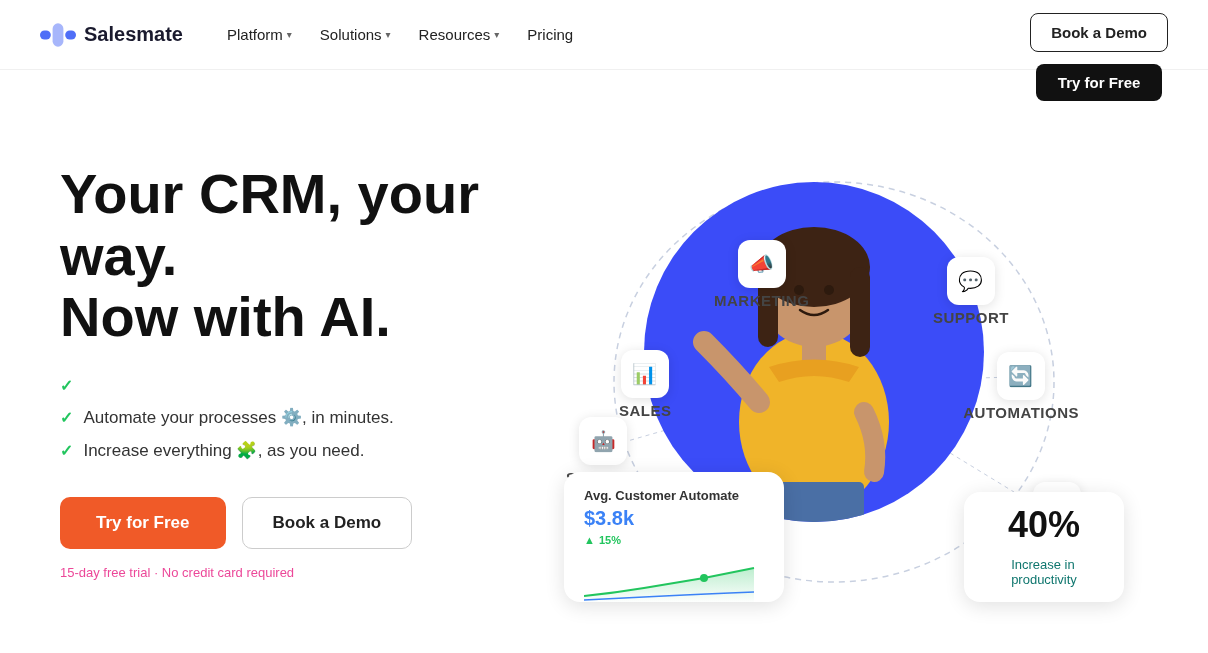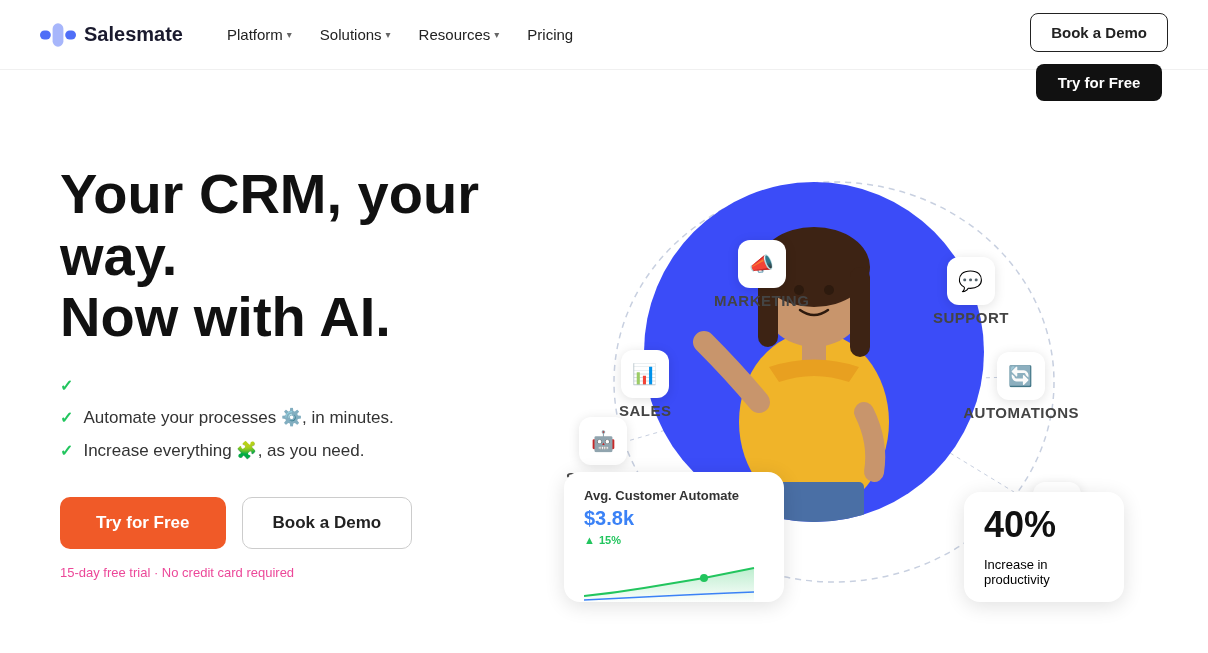--- a/index.html
+++ b/index.html
@@ -92,30 +92,30 @@
     
     .stat-card {
       position: absolute; background: #fff; border-radius: 16px;
       box-shadow: 0 4px 20px rgba(0,0,0,0.12); padding: 16px 20px;
     }
     .stat-card-revenue {
       bottom: 20px; left: 20px; width: 220px; height: 130px;
     }
     .stat-card-productivity {
       bottom: 20px; right: 0px; width: 160px; height: 110px;
-      display: flex; flex-direction: column; align-items: flex-start; justify-content: center;
+      display: flex; flex-direction: column; align-items: center; justify-content: center;
     }
     .stat-title { font-size: 13px; font-weight: 600; color: #333; margin-bottom: 4px; }
     .stat-value { font-size: 20px; font-weight: 700; color: #3b82f6; }
     .stat-badge {
       display: inline-flex; align-items: center; gap: 4px;
       font-size: 11px; color: #22c55e; font-weight: 600; margin-bottom: 6px;
     }
     .stat-big { font-size: 36px; font-weight: 800; color: #111; line-height: 1; }
-    .stat-sub { font-size: 13px; color: #000000; font-weight: 500; margin-top: 14px; }
+    .stat-sub { font-size: 13px; color: #0f766e; font-weight: 500; margin-top: 14px; }
 
     
     .mini-chart { margin-top: 6px; }
 
     
     .sandy-node { top: 290px; left: 30px; }
   </style>
 </head>
 <body>
 

